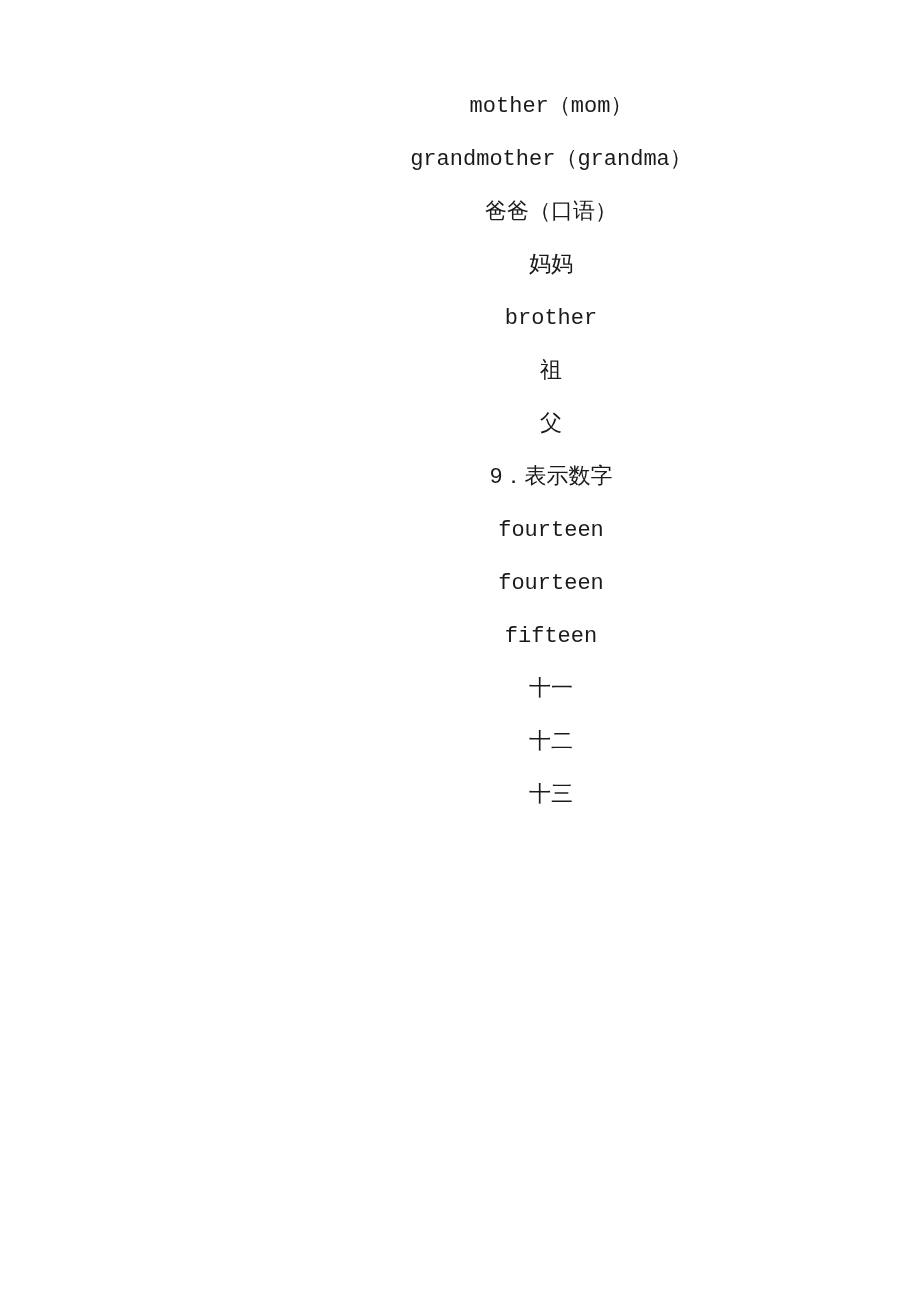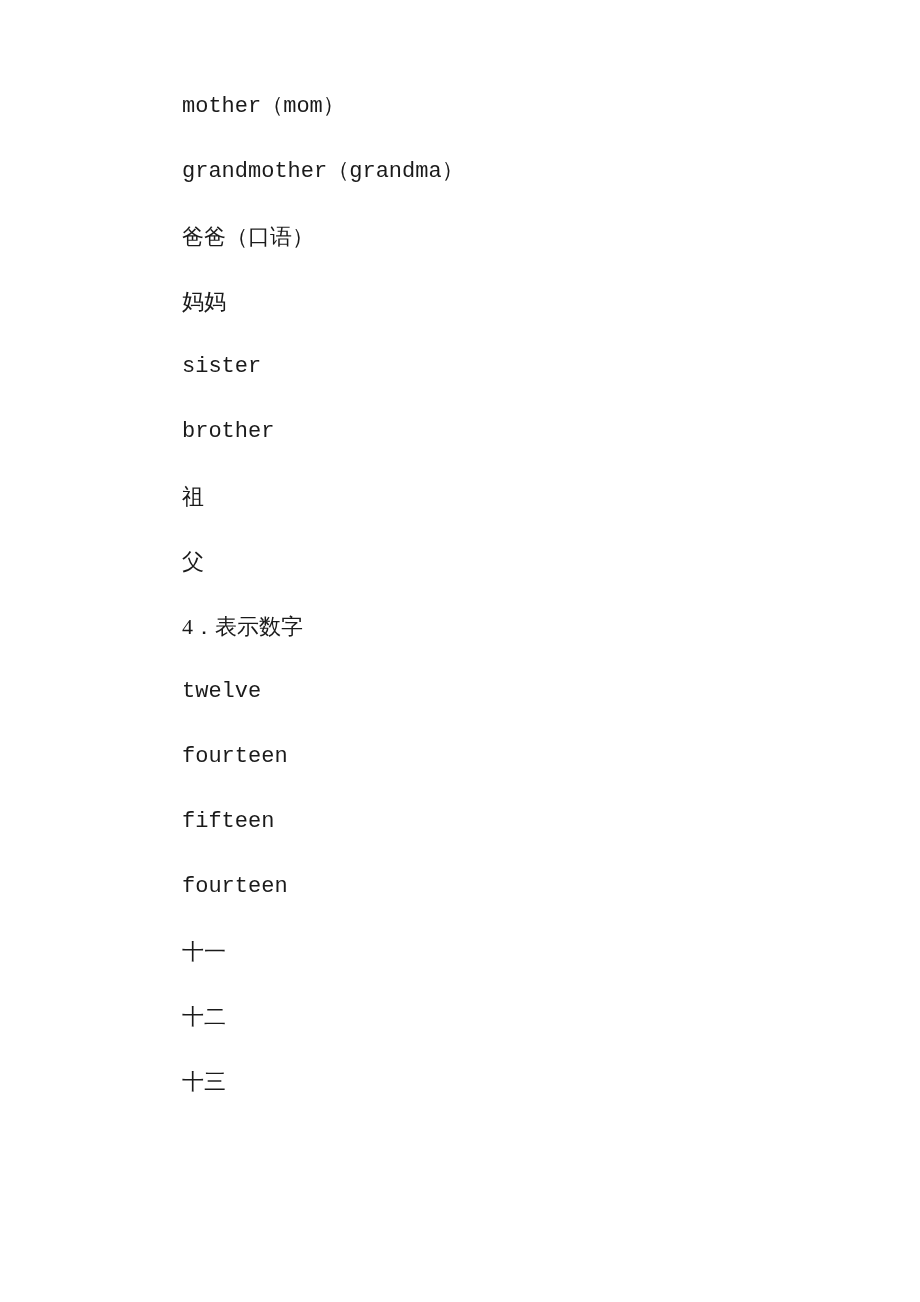--- a/index.html
+++ b/index.html
@@ -14,51 +14,50 @@
       font-size: 22px;
       color: #1a1a1a;
       width: 920px;
       min-height: 1302px;
       padding: 80px 0 80px 182px;
     }
 
     .content-list {
       display: flex;
       flex-direction: column;
-      gap: 12px;
+      gap: 0;
+      text-align: center;
     }
 
     .list-item {
       padding: 10px 0;
       line-height: 1.5;
       font-size: 22px;
       color: #1a1a1a;
     }
 
     .list-item.chinese {
-      font-family: Liberation Serif, serif;
+      font-family: Liberation Mono, monospace;
     }
 
     .list-item.english {
       font-family: 'Courier New', Courier, monospace;
     }
   </style>
 </head>
 <body>
 
 <div class="content-list">
 <div class="list-item english">mother（mom）</div>
     <div class="list-item english">grandmother（grandma）</div>
     <div class="list-item chinese">爸爸（口语）</div>
     <div class="list-item chinese">妈妈</div>
-    <div class="list-item english">sister</div>
     <div class="list-item english">brother</div>
     <div class="list-item chinese">祖</div>
     <div class="list-item chinese">父</div>
-    <div class="list-item chinese">4．表示数字</div>
-    <div class="list-item english">twelve</div>
+    <div class="list-item chinese">9．表示数字</div>
+    <div class="list-item english">fourteen</div>
     <div class="list-item english">fourteen</div>
     <div class="list-item english">fifteen</div>
-    <div class="list-item english">fourteen</div>
     <div class="list-item chinese">十一</div>
     <div class="list-item chinese">十二</div>
     <div class="list-item chinese">十三</div>
   </div>
 
 </body></html>

